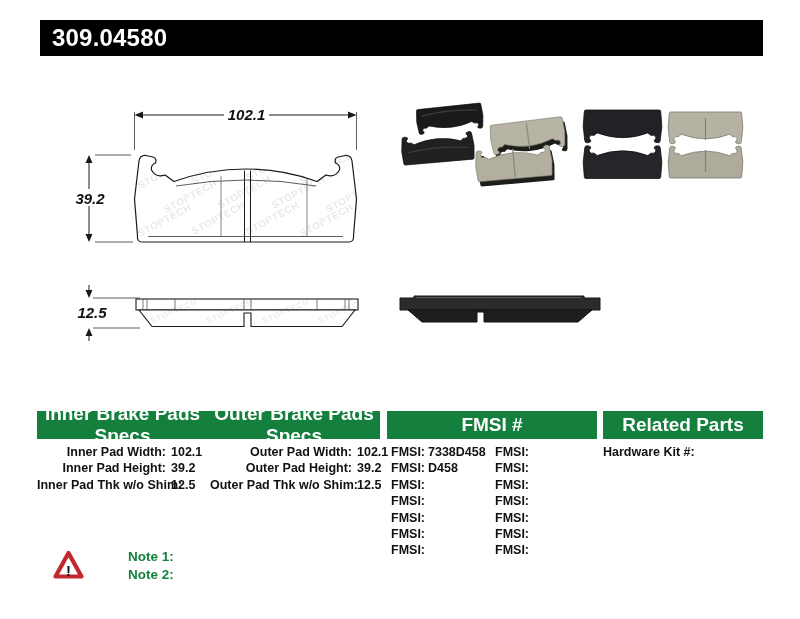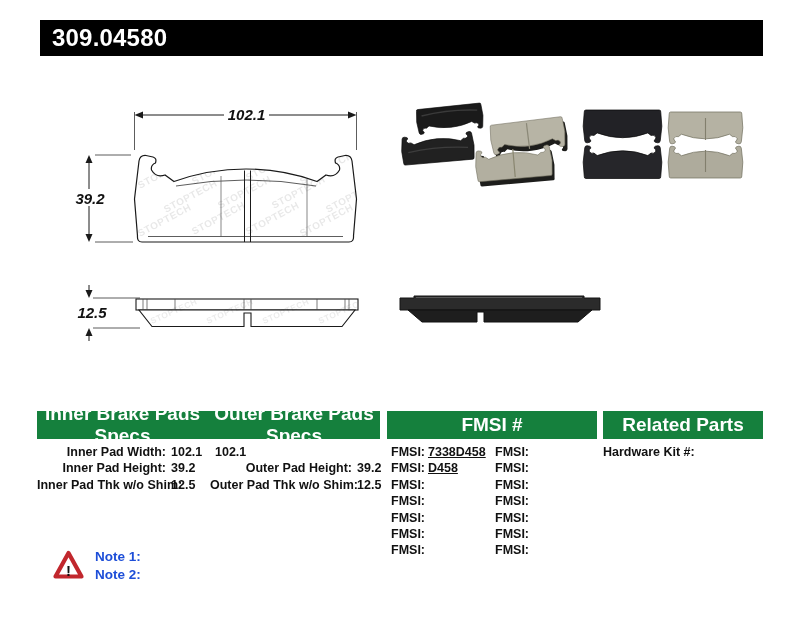--- a/index.html
+++ b/index.html
@@ -16,24 +16,24 @@
   
   .speccol{top:444px;font-size:12.5px;font-weight:bold;color:#111;}
   .srow{display:flex;height:16.3px;line-height:16.3px;white-space:nowrap;}
   .lab{text-align:right;}
   .inner-col .lab{width:129px;}
   .outer-col .lab{width:142px;}
   .val{margin-left:5px;text-align:left;}
   
   .frow{display:flex;height:16.4px;line-height:16.4px;white-space:nowrap;}
   .f1{width:37px;}
-  .f2{width:67px;text-decoration:underline;}
+  .f2{width:67px;}
   .f3{width:37px;}
   
-  .noterow{font-size:13.5px;font-weight:bold;color:#1d4ed8;height:18px;line-height:18px;}
+  .noterow{font-size:13.5px;font-weight:bold;color:#15803d;height:18px;line-height:18px;margin-left:33px;}
   
   svg text{font-family:"Liberation Sans",sans-serif;}
   .dim{font-size:15px;font-weight:bold;font-style:italic;fill:#111;}
   .wm{font-size:10px;font-weight:bold;fill:#000;opacity:.09;letter-spacing:.6px;}
   .wms{font-size:8.5px;font-weight:bold;fill:#000;opacity:.08;letter-spacing:.5px;}
 </style>
 </head>
 <body>
 
 <div id="page">
@@ -178,20 +178,21 @@
       <span class="val">39.2</span>
     </div>
     <div class="srow">
       <span class="lab">Inner Pad Thk w/o Shim:</span>
       <span class="val">12.5</span>
     </div>
   </div>
 
   <div class="abs speccol outer-col" style="left:210px">
     <div class="srow">
+      <span class="lab">Outer Pad Width:</span>
       <span class="val">102.1</span>
     </div>
     <div class="srow">
       <span class="lab">Outer Pad Height:</span>
       <span class="val">39.2</span>
     </div>
     <div class="srow">
       <span class="lab">Outer Pad Thk w/o Shim:</span>
       <span class="val">12.5</span>
     </div>

